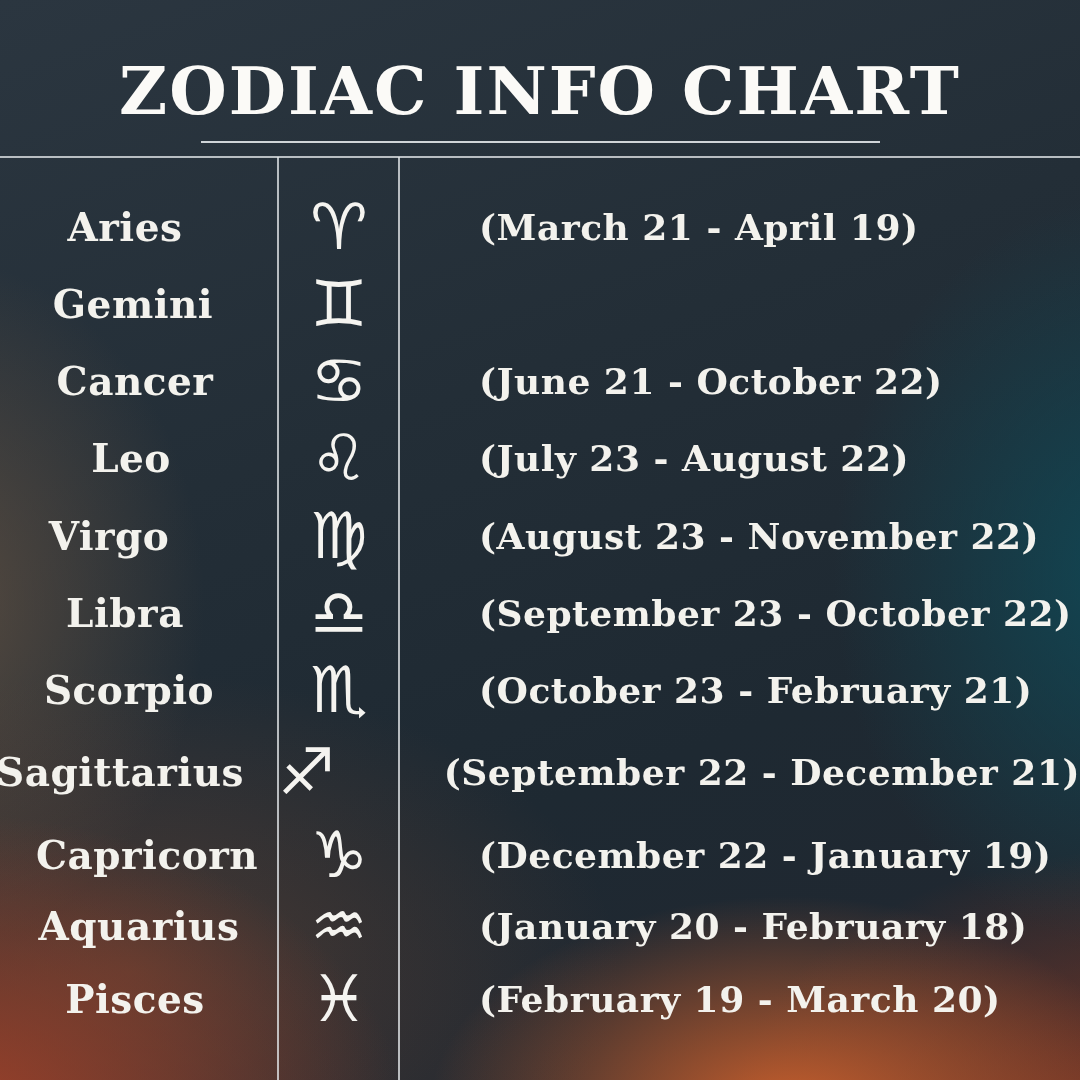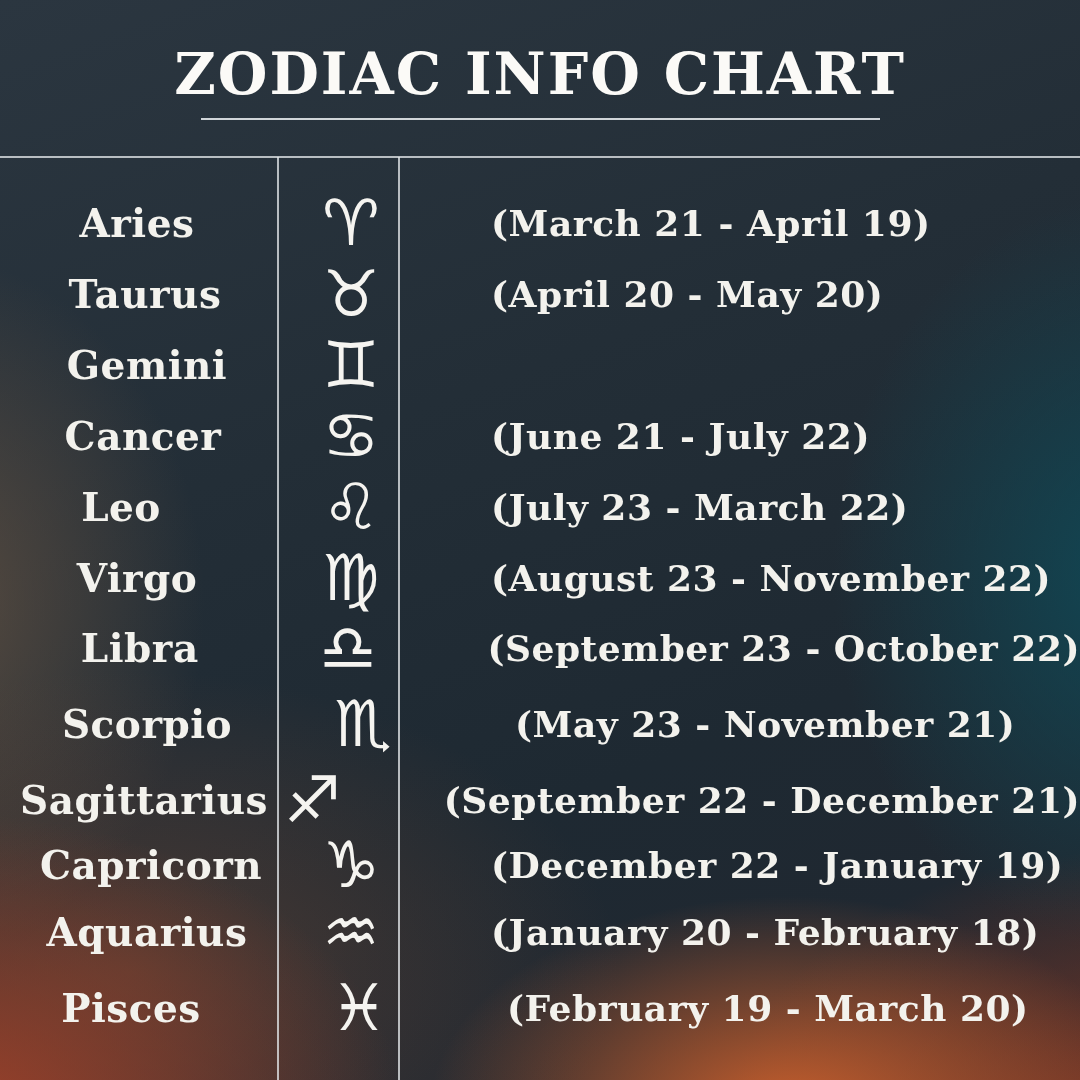--- a/index.html
+++ b/index.html
@@ -16,43 +16,42 @@
       radial-gradient(700px 430px at 12% 90%, rgba(128,78,52,0.45), rgba(128,78,52,0) 70%),
       radial-gradient(430px 540px at 105% 53%, rgba(15,76,90,0.85), rgba(15,76,90,0) 70%),
       radial-gradient(400px 500px at -7% 56%, rgba(108,86,67,0.75), rgba(108,86,67,0) 70%),
       linear-gradient(160deg, #2b3640 0%, #232e37 38%, #1e2932 68%, #212730 100%);
   }
   .header{
     position:absolute;top:0;left:0;right:0;height:156px;
     display:flex;flex-direction:column;align-items:center;justify-content:flex-start;
   }
   .title{
-    margin:40px 0 0 0;
-    font-size:57px;font-weight:700;letter-spacing:2px;
+    margin:52px 0 0 0;
+    font-size:66px;font-weight:700;letter-spacing:2px;
     color:#fbfaf7;white-space:nowrap;
   }
   .title-underline{
     width:679px;height:2px;margin-top:11px;
     background:rgba(222,227,230,0.92);
   }
   .hline{
     position:absolute;left:0;right:0;top:156px;height:2px;
     background:rgba(225,230,232,0.78);
   }
   .vline{
     position:absolute;top:157px;bottom:0;width:2px;
     background:rgba(225,230,232,0.78);
   }
   .vline.v1{left:277px;}
   .vline.v2{left:398px;}
   .table{
     position:absolute;top:158px;left:0;right:0;bottom:0;
     display:flex;flex-direction:column;
     padding:30px 0 42px 0;
-    margin-left:12px;
   }
   .row{flex:1;display:flex;align-items:center;}
   .cell{display:flex;align-items:center;}
   .cell.name{
     width:278px;justify-content:center;
     font-size:39px;font-weight:700;letter-spacing:0.5px;
     color:#f3f2ed;
   }
   .cell.symbol{
     width:122px;justify-content:center;
@@ -101,49 +100,42 @@
   <div class="table">
 
     <div class="row">
       <div class="cell name">Aries</div>
       <div class="cell symbol">
           <span>♈</span>
         </div>
       <div class="cell dates">(March 21 - April 19)</div>
     </div>
 
-    <div class="row">
-      <div class="cell name">Taurus</div>
-      <div class="cell symbol">
-          <span>♉</span>
-        </div>
-      <div class="cell dates">(April 20 - May 20)</div>
-    </div>
 
     <div class="row">
       <div class="cell name">Gemini</div>
       <div class="cell symbol">
           <span>♊</span>
         </div>
     </div>
 
     <div class="row">
       <div class="cell name">Cancer</div>
       <div class="cell symbol">
           <span>♋</span>
         </div>
-      <div class="cell dates">(June 21 - July 22)</div>
+      <div class="cell dates">(June 21 - October 22)</div>
     </div>
 
     <div class="row">
       <div class="cell name">Leo</div>
       <div class="cell symbol">
           <span>♌</span>
         </div>
-      <div class="cell dates">(July 23 - March 22)</div>
+      <div class="cell dates">(July 23 - August 22)</div>
     </div>
 
     <div class="row">
       <div class="cell name">Virgo</div>
       <div class="cell symbol">
           <span>♍</span>
         </div>
       <div class="cell dates">(August 23 - November 22)</div>
     </div>
 
@@ -153,21 +145,21 @@
           <span>♎</span>
         </div>
       <div class="cell dates">(September 23 - October 22)</div>
     </div>
 
     <div class="row">
       <div class="cell name">Scorpio</div>
       <div class="cell symbol">
           <span>♏</span>
         </div>
-      <div class="cell dates">(May 23 - November 21)</div>
+      <div class="cell dates">(October 23 - February 21)</div>
     </div>
 
     <div class="row">
       <div class="cell name">Sagittarius</div>
       <div class="cell symbol">
           <span>♐</span>
         </div>
       <div class="cell dates">(September 22 - December 21)</div>
     </div>
 

